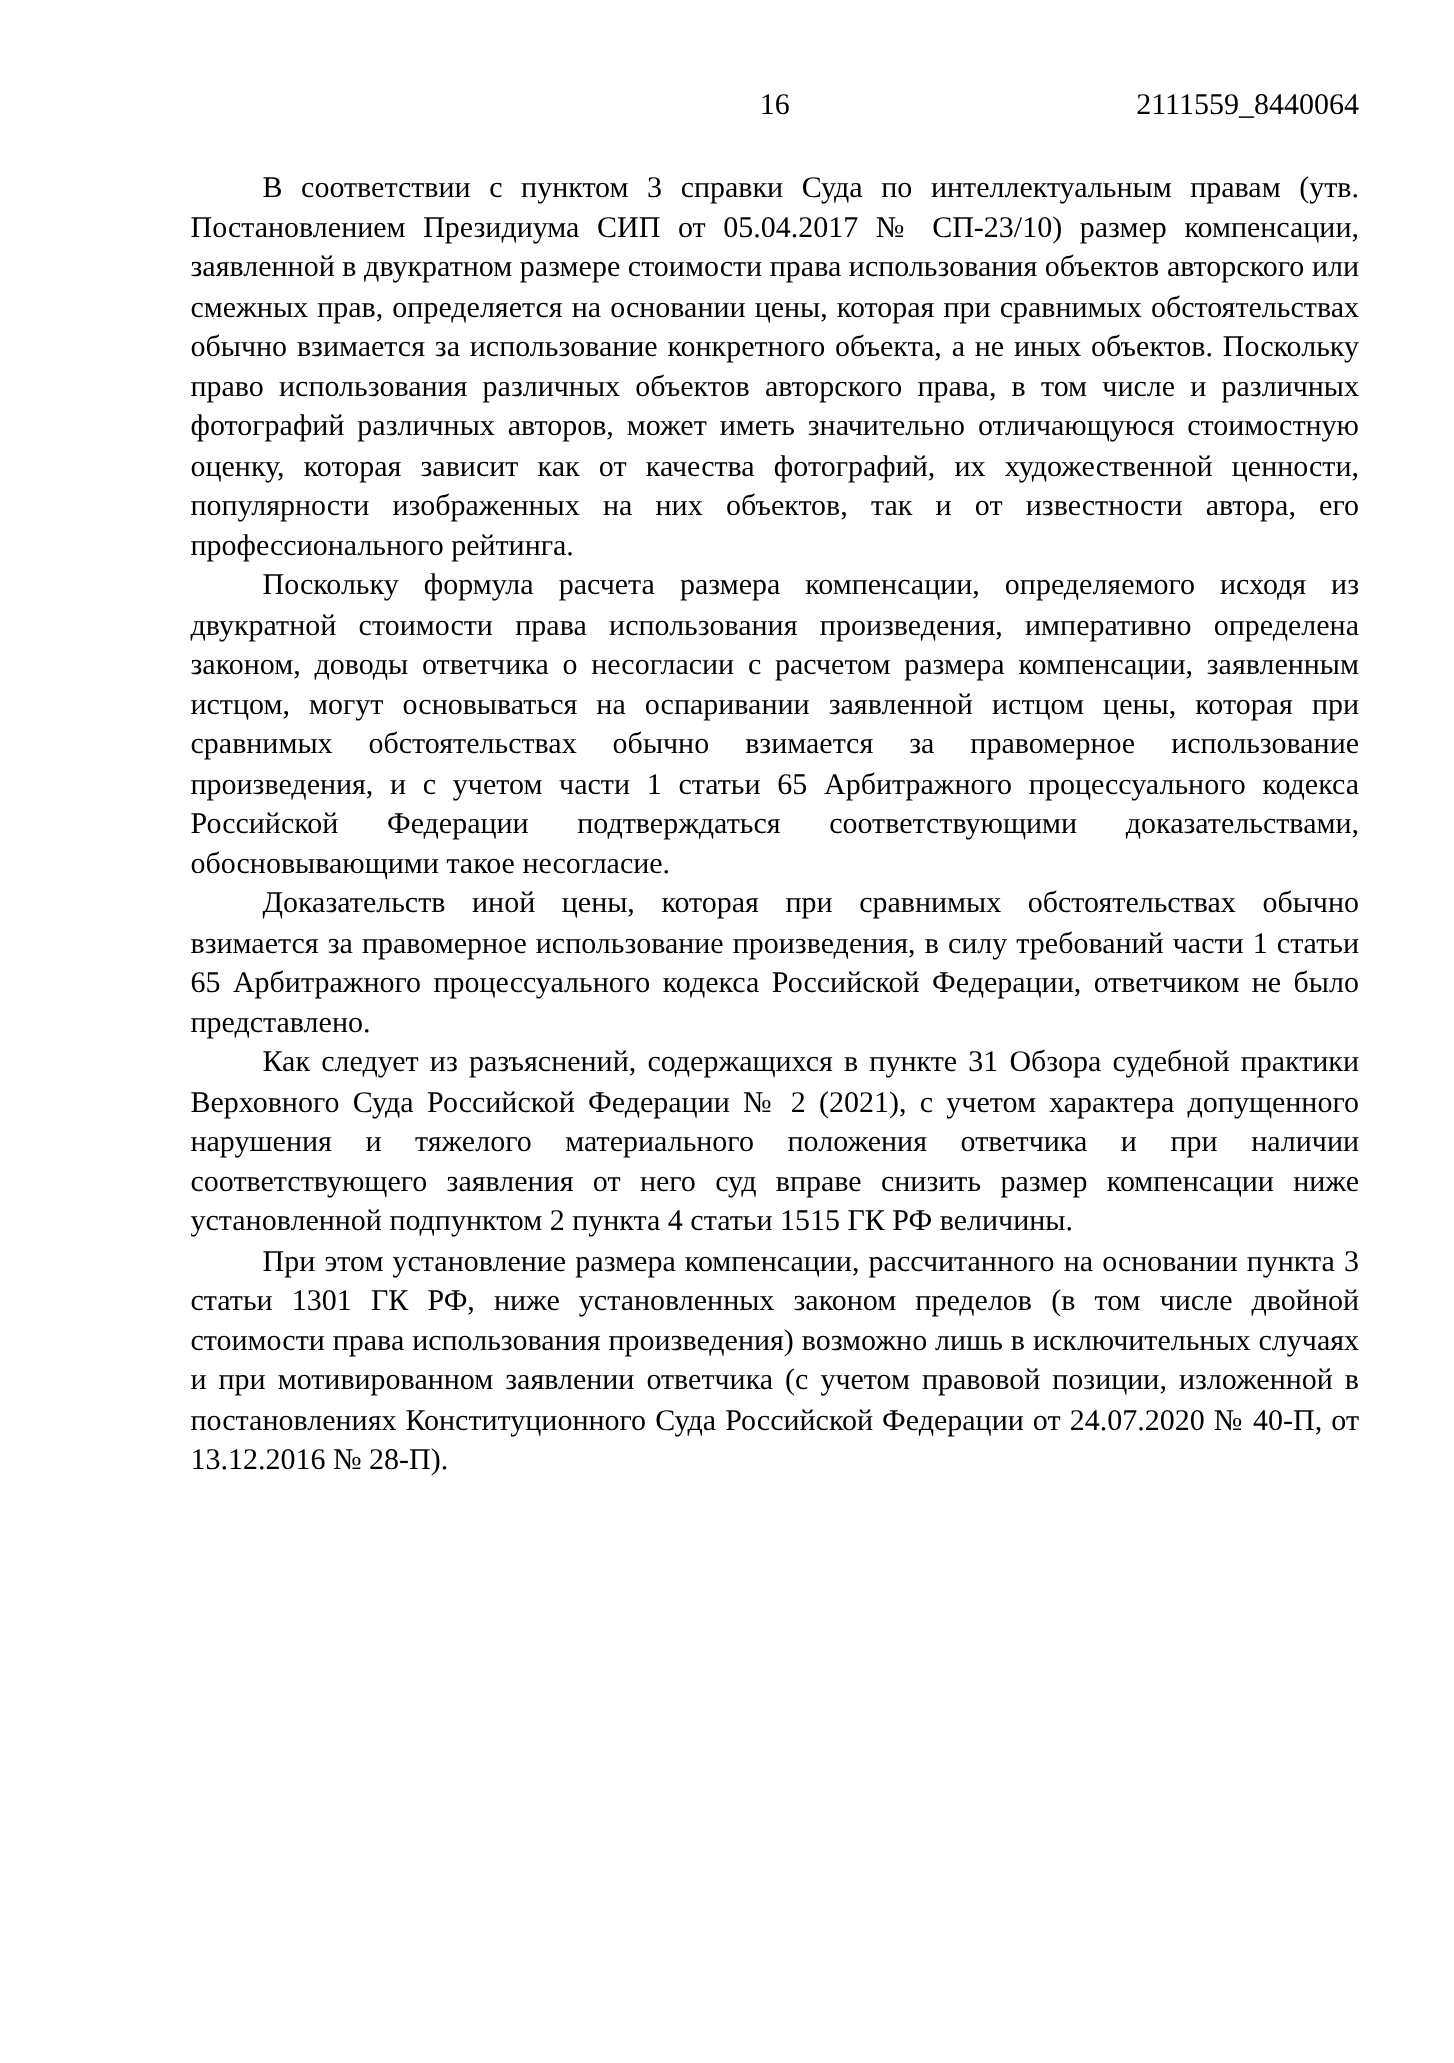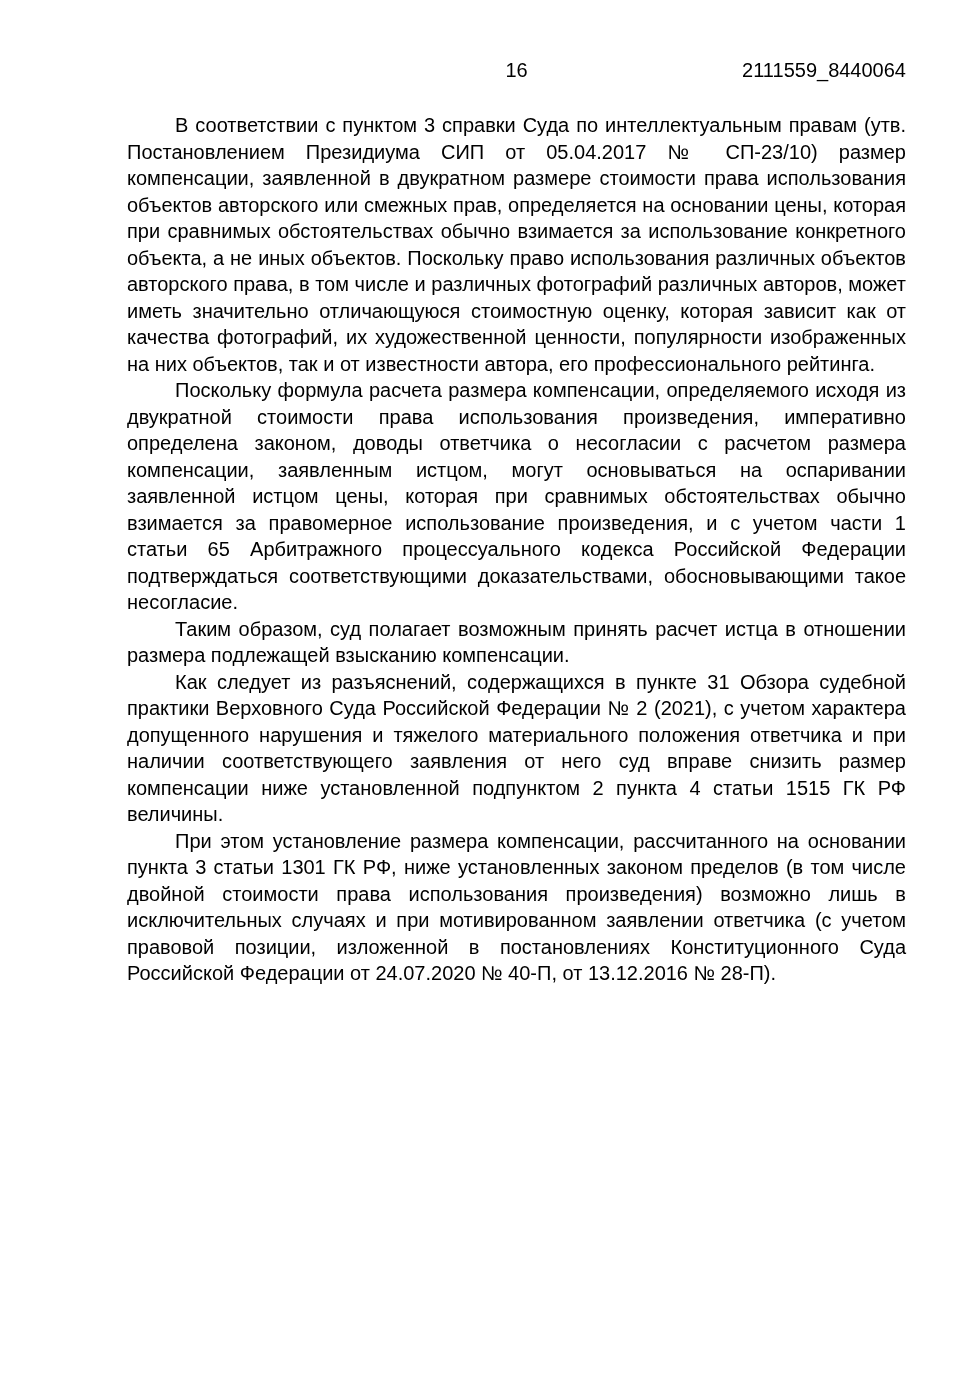--- a/index.html
+++ b/index.html
@@ -6,21 +6,21 @@
     margin: 0;
     padding: 0;
     background: #ffffff;
   }
   .page {
     position: relative;
     width: 969px;
     height: 1375px;
     background: #ffffff;
     color: #000000;
-    font-family: Liberation Sans, sans-serif;
+    font-family: Liberation Serif, serif;
     overflow: hidden;
   }
   .page-header {
     position: absolute;
     top: 58px;
     left: 127px;
     width: 779px;
     height: 26px;
     font-size: 20px;
     line-height: 24px;
@@ -61,18 +61,18 @@
 <div class="page">
 
   <div class="page-header">
     <span class="page-number">16</span>
     <span class="doc-id">2111559_8440064</span>
   </div>
 
   <div class="document-body">
     <p>В соответствии с пунктом 3 справки Суда по интеллектуальным правам (утв. Постановлением Президиума СИП от 05.04.2017 № СП-23/10) размер компенсации, заявленной в двукратном размере стоимости права использования объектов авторского или смежных прав, определяется на основании цены, которая при сравнимых обстоятельствах обычно взимается за использование конкретного объекта, а не иных объектов. Поскольку право использования различных объектов авторского права, в том числе и различных фотографий различных авторов, может иметь значительно отличающуюся стоимостную оценку, которая зависит как от качества фотографий, их художественной ценности, популярности изображенных на них объектов, так и от известности автора, его профессионального рейтинга.</p>
     <p>Поскольку формула расчета размера компенсации, определяемого исходя из двукратной стоимости права использования произведения, императивно определена законом, доводы ответчика о несогласии с расчетом размера компенсации, заявленным истцом, могут основываться на оспаривании заявленной истцом цены, которая при сравнимых обстоятельствах обычно взимается за правомерное использование произведения, и с учетом части 1 статьи 65 Арбитражного процессуального кодекса Российской Федерации подтверждаться соответствующими доказательствами, обосновывающими такое несогласие.</p>
-    <p>Таким образом, суд полагает возможным принять расчет истца в отношении размера подлежащей взысканию компенсации.</p>
+    <p>Доказательств иной цены, которая при сравнимых обстоятельствах обычно взимается за правомерное использование произведения, в силу требований части 1 статьи 65 Арбитражного процессуального кодекса Российской Федерации, ответчиком не было представлено.</p>
     <p>Как следует из разъяснений, содержащихся в пункте 31 Обзора судебной практики Верховного Суда Российской Федерации № 2 (2021), с учетом характера допущенного нарушения и тяжелого материального положения ответчика и при наличии соответствующего заявления от него суд вправе снизить размер компенсации ниже установленной подпунктом 2 пункта 4 статьи 1515 ГК РФ величины.</p>
     <p>При этом установление размера компенсации, рассчитанного на основании пункта 3 статьи 1301 ГК РФ, ниже установленных законом пределов (в том числе двойной стоимости права использования произведения) возможно лишь в исключительных случаях и при мотивированном заявлении ответчика (с учетом правовой позиции, изложенной в постановлениях Конституционного Суда Российской Федерации от 24.07.2020 № 40-П, от 13.12.2016 № 28-П).</p>
   </div>
 
 </div>
 
 </body></html>

